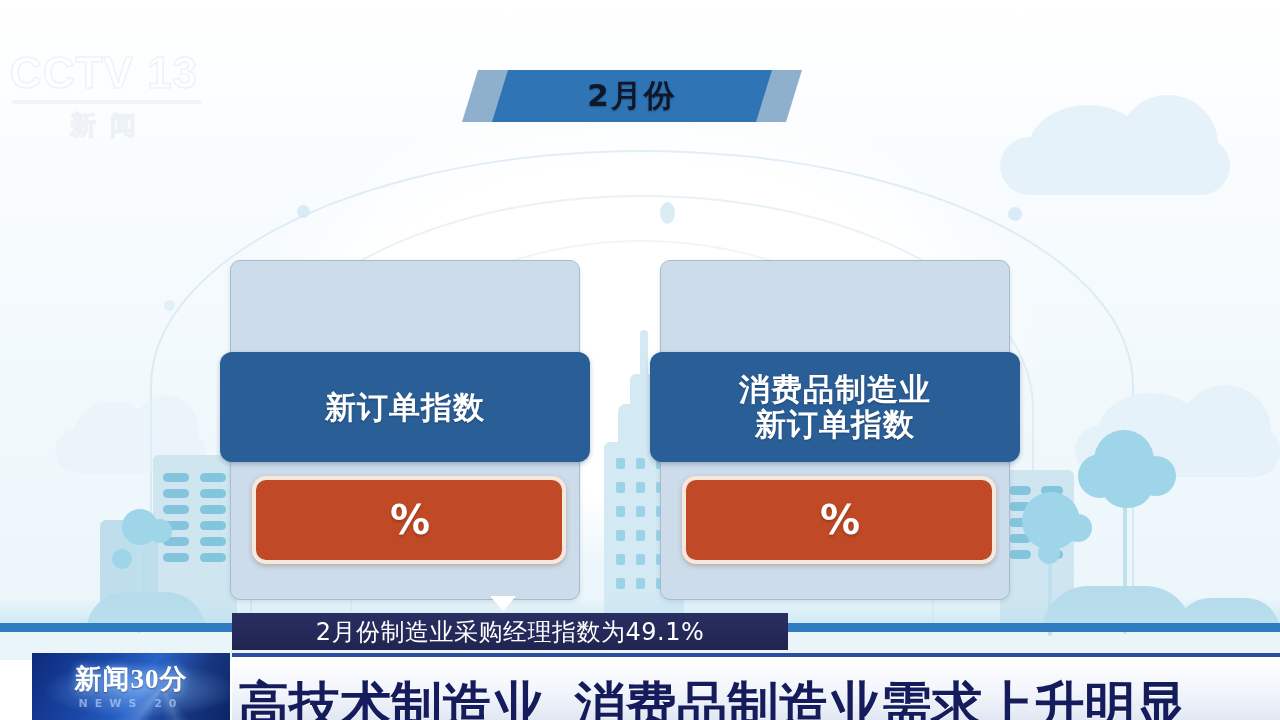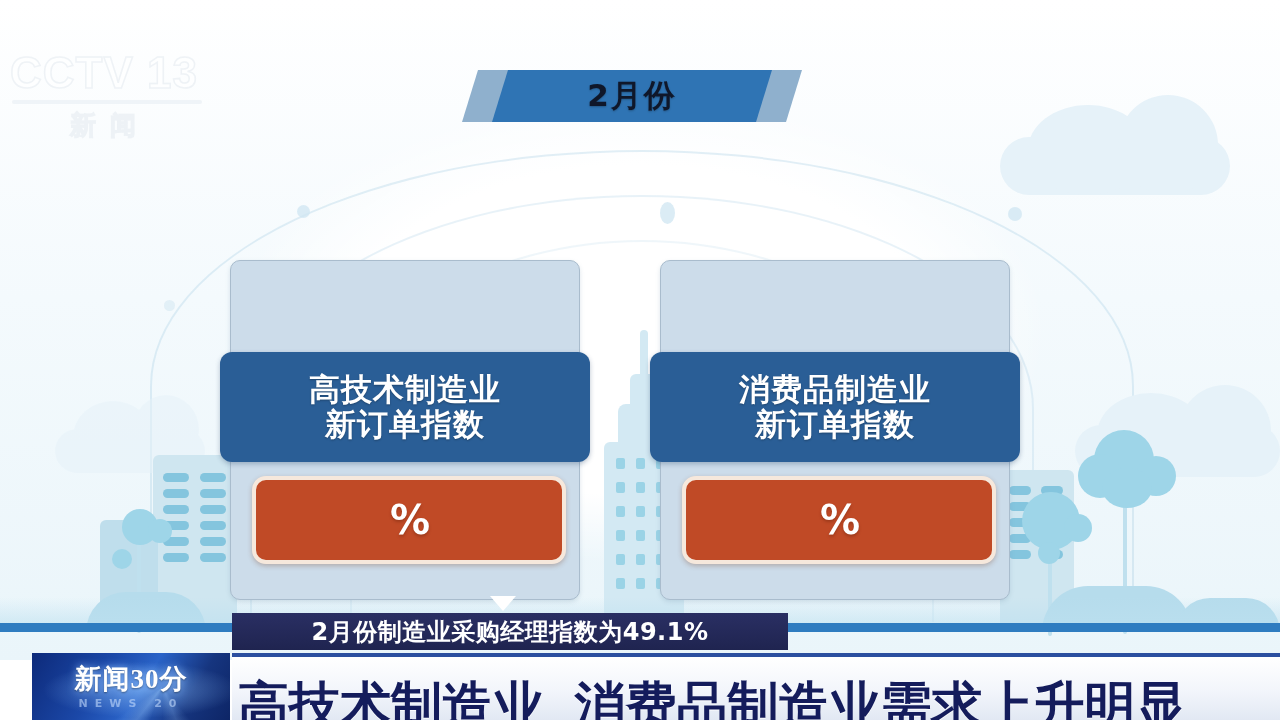--- a/index.html
+++ b/index.html
@@ -129,21 +129,21 @@
     border-top:15px solid #ffffff;
   }
 
   
   .subbar{
     position:absolute;left:232px;top:613px;width:556px;height:37px;
     background:linear-gradient(180deg,#2a2f63 0%,#1f2450 100%);
     display:flex;align-items:center;justify-content:center;
   }
   .subbar .txt{
-    color:#ffffff;font-size:24px;font-weight:bold;letter-spacing:.5px;white-space:nowrap;
+    color:#ffffff;font-size:24px;font-weight:normal;letter-spacing:.5px;white-space:nowrap;
     font-family:"DejaVu Sans","Liberation Sans",sans-serif;
   }
 
   
   .bottom{position:absolute;left:0;top:650px;width:1280px;height:70px;}
   .prog-logo{
     position:absolute;left:32px;top:3px;width:198px;height:67px;
     background:
       radial-gradient(ellipse 140px 40px at 55% 55%, rgba(150,200,255,.55) 0%, rgba(20,50,140,0) 70%),
       linear-gradient(120deg,#0d2a7a 0%,#1b48a8 35%,#2a63c8 55%,#16357f 78%,#0d2566 100%);
@@ -312,21 +312,20 @@
     <div class="bn-wing l"></div>
     <div class="bn-wing r"></div>
     <div class="bn-main">
       <span class="bn-text">2月份</span>
     </div>
   </div>
 
   <div class="card left">
     <div class="card-panel"></div>
     <div class="card-title">
-      <span class="ln">高技术制造业</span>
       <span class="ln">新订单指数</span>
     </div>
     <div class="card-value">
       <span class="val-pct">%</span>
     </div>
   </div>
 
   <div class="card right">
     <div class="card-panel"></div>
     <div class="card-title">

